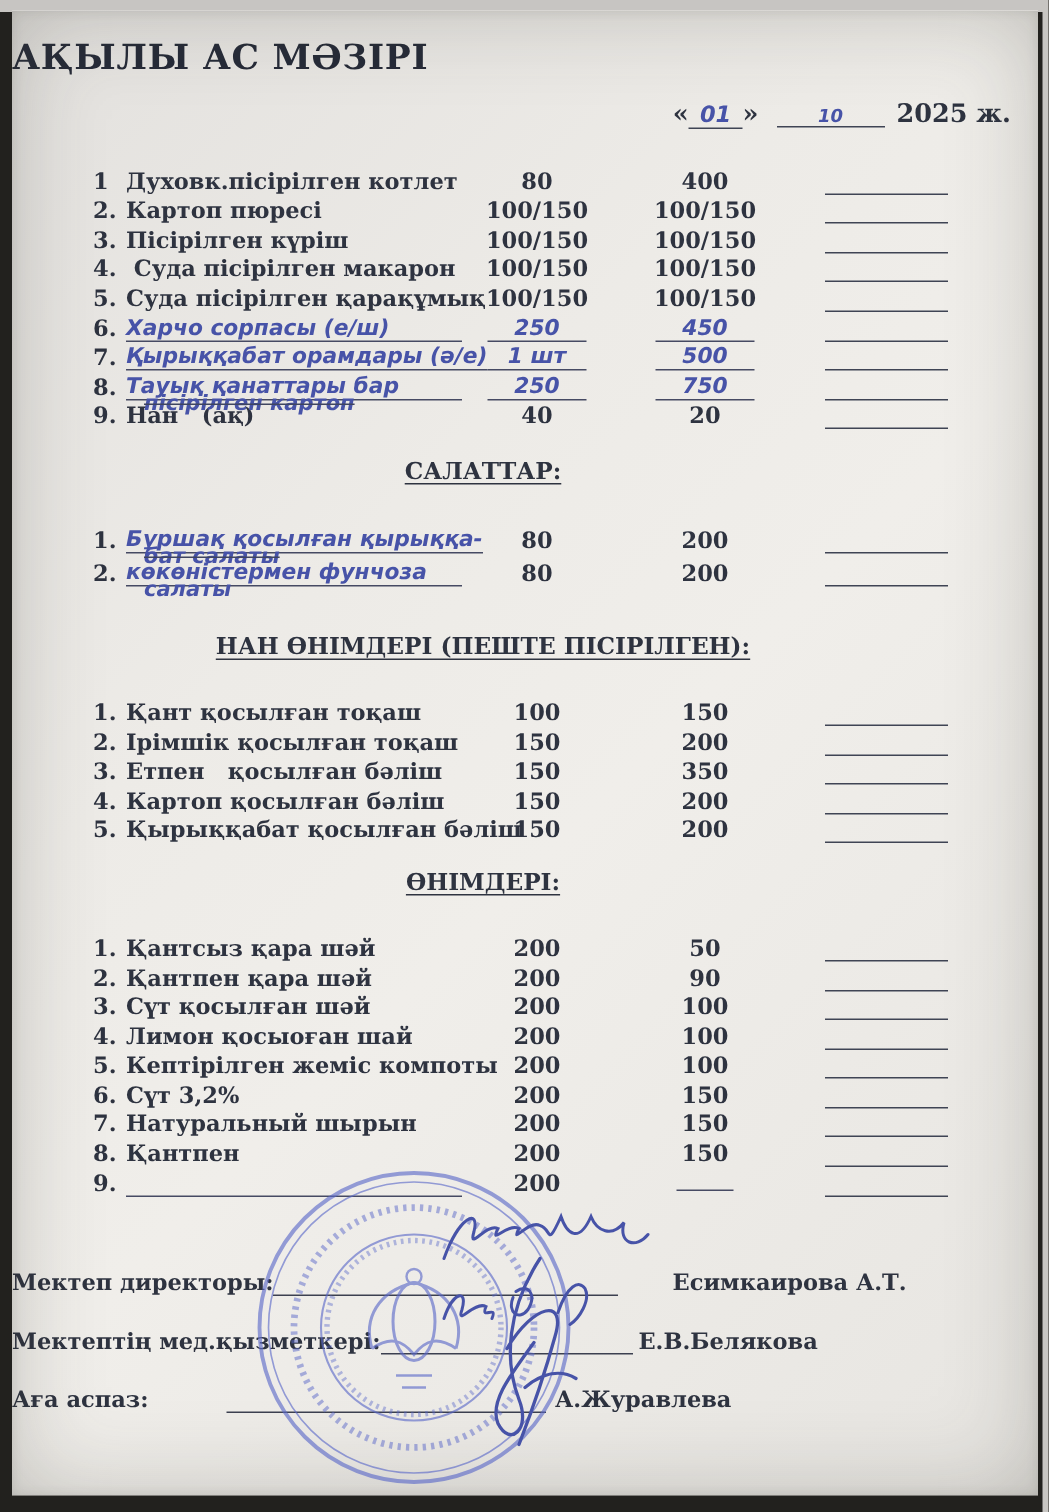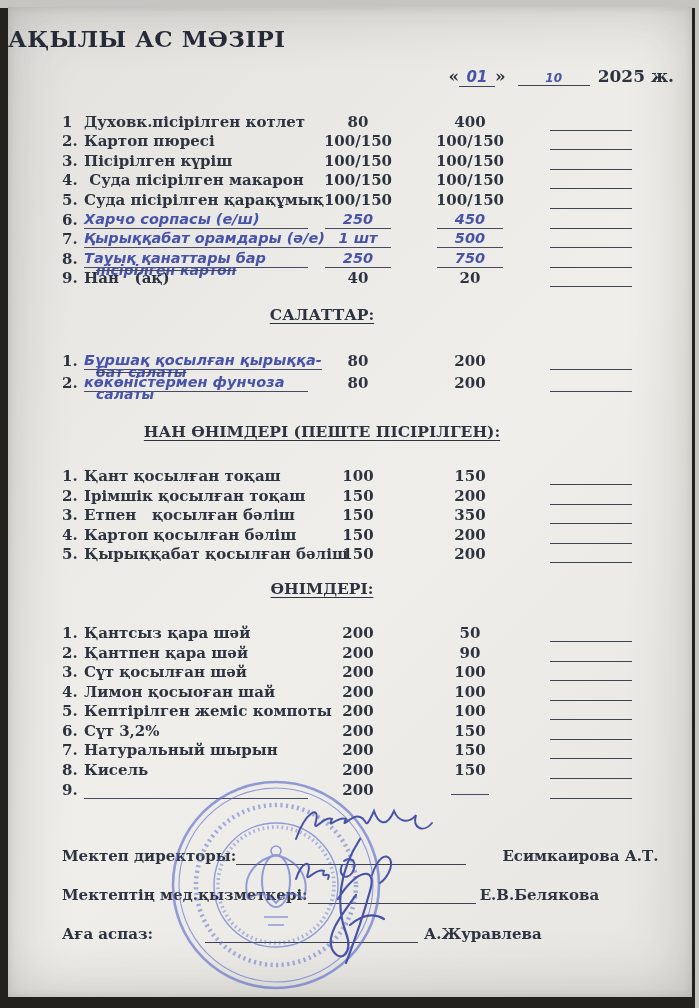--- a/index.html
+++ b/index.html
@@ -35,21 +35,21 @@
   .cal-line{display:block;border-bottom:1.5px solid #3f4454;height:14px;}
   .nm2{position:absolute;left:34px;top:13px;font-size:14px;z-index:2;}
   .struck{text-decoration:line-through;text-decoration-thickness:1.4px;text-decoration-color:#3f4560;}
   .sec-head{width:520px;margin:0 0 4px 54px;text-align:center;font-size:15.5px;font-weight:bold;}
   .sec-head span{text-decoration:underline;text-underline-offset:3px;}
   .mt-salads{margin-top:18px;}
   .sec-salads .row{height:22px;}
   .mt-bakery{margin-top:30px;}
   .mt-drinks{margin-top:16px;}
   .footer{margin-top:46px;position:relative;}
-  .sig-row{display:flex;align-items:flex-end;height:20px;padding-left:54px;font-size:15px;font-weight:bold;white-space:nowrap;}
+  .sig-row{display:flex;align-items:flex-end;height:20px;font-size:15px;font-weight:bold;white-space:nowrap;}
   .sig-row+.sig-row{margin-top:19px;}
   .sig-line{border-bottom:1.5px solid #3c4050;height:14px;}
   .r1 .sig-line{width:230px;}.r1 .sig-name{margin-left:36px;}
   .r2 .sig-line{width:168px;}.r2 .sig-name{margin-left:4px;}
   .r3 .sp{width:52px;}.r3 .sig-line{width:213px;}.r3 .sig-name{margin-left:6px;}
   .stamp{position:absolute;left:160px;top:770px;width:216px;height:216px;opacity:.62;z-index:1;}
   .sig-svg{position:absolute;z-index:3;}
   .sig1{left:282px;top:792px;}
   .sig2{left:278px;top:838px;}
   .sig3{left:308px;top:826px;}
@@ -353,21 +353,21 @@
     </span>
     <span class="c2"><span class="vw"><span class="val">200</span></span></span>
     <span class="c3"><span class="vw"><span class="val">150</span></span></span>
     <span class="c4">
             <span class="cal-line"></span>
           </span>
   </div>
         <div class="row">
     <span class="c1">
       <span class="num">8.</span>
-      <span class="nmw"><span class="nm">Кисель</span></span>
+      <span class="nmw"><span class="nm">Қантпен</span></span>
 
     </span>
     <span class="c2"><span class="vw"><span class="val">200</span></span></span>
     <span class="c3"><span class="vw"><span class="val">150</span></span></span>
     <span class="c4">
             <span class="cal-line"></span>
           </span>
   </div>
         <div class="row">
     <span class="c1">

